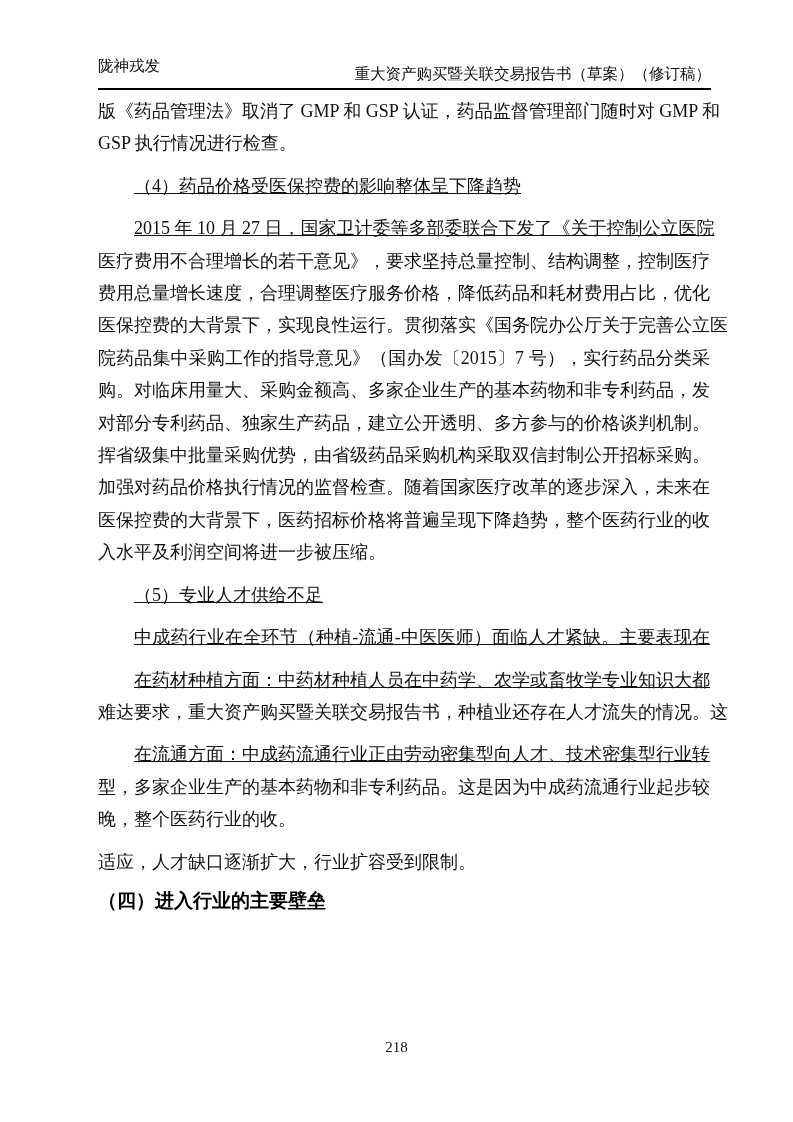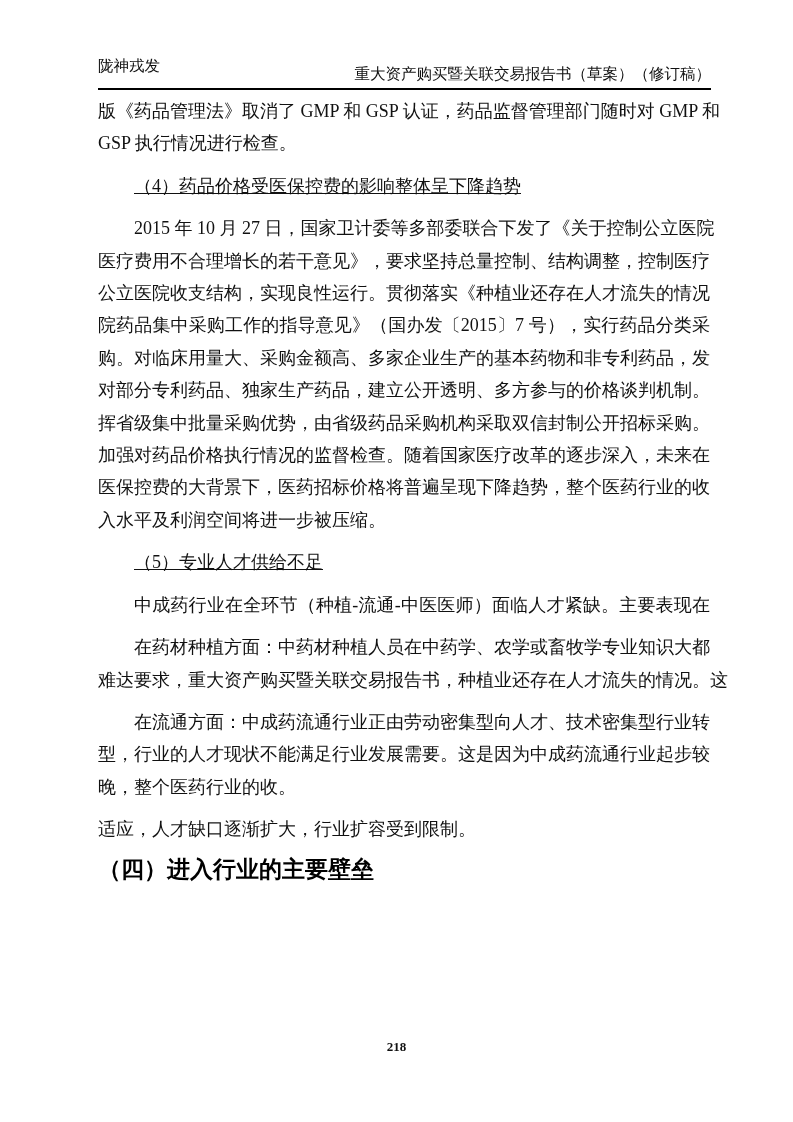--- a/index.html
+++ b/index.html
@@ -34,48 +34,47 @@
     top: 95px;
     font-size: 18px;
     line-height: 32.4px;
   }
   .paragraph { margin: 0 0 10px 0; }
   .line {
     text-align: justify;
     text-align-last: justify;
     white-space: nowrap;
   }
-  .line.indent { text-indent: 2em; }
+  .line.indent { text-indent: 2em; text-decoration: underline; }
   .line.last {
     text-align-last: left;
     white-space: normal;
   }
   .subheading {
     margin: 0 0 10px 0;
     text-indent: 2em;
     text-decoration: underline;
   }
   .section-heading {
     font-family: "Liberation Sans", "DejaVu Sans", sans-serif;
     font-weight: 700;
-    font-size: 23px;
+    font-size: 19px;
     line-height: 34px;
     margin: -4px 0 12px 0;
     color: #000000;
   }
   .footer {
     position: absolute;
     left: 0;
     right: 0;
     top: 1036px;
     text-align: center;
-    font-size: 13px;
+    font-size: 15px;
     line-height: 22px;
     color: #111111;
-    font-weight: bold;
   }
 </style>
 </head>
 <body>
 
 <div class="page">
 
   <div class="header">
     <span class="hleft">陇神戎发</span>
     <span class="hright">重大资产购买暨关联交易报告书（草案）（修订稿）</span>
@@ -83,40 +82,41 @@
 
   <div class="content">
       <div class="paragraph">
         <div class="line">版《药品管理法》取消了 GMP 和 GSP 认证，药品监督管理部门随时对 GMP 和</div>
         <div class="line last">GSP 执行情况进行检查。</div>
       </div>
       <div class="subheading">（4）药品价格受医保控费的影响整体呈下降趋势</div>
       <div class="paragraph">
         <div class="line indent">2015 年 10 月 27 日，国家卫计委等多部委联合下发了《关于控制公立医院</div>
         <div class="line">医疗费用不合理增长的若干意见》，要求坚持总量控制、结构调整，控制医疗</div>
-        <div class="line">公立医院收支结构，实现良性运行。贯彻落实《种植业还存在人才流失的情况</div>
+        <div class="line">费用总量增长速度，合理调整医疗服务价格，降低药品和耗材费用占比，优化</div>
+        <div class="line">医保控费的大背景下，实现良性运行。贯彻落实《国务院办公厅关于完善公立医</div>
         <div class="line">院药品集中采购工作的指导意见》（国办发〔2015〕7 号），实行药品分类采</div>
         <div class="line">购。对临床用量大、采购金额高、多家企业生产的基本药物和非专利药品，发</div>
         <div class="line">对部分专利药品、独家生产药品，建立公开透明、多方参与的价格谈判机制。</div>
         <div class="line">挥省级集中批量采购优势，由省级药品采购机构采取双信封制公开招标采购。</div>
         <div class="line">加强对药品价格执行情况的监督检查。随着国家医疗改革的逐步深入，未来在</div>
         <div class="line">医保控费的大背景下，医药招标价格将普遍呈现下降趋势，整个医药行业的收</div>
         <div class="line last">入水平及利润空间将进一步被压缩。</div>
       </div>
       <div class="subheading">（5）专业人才供给不足</div>
       <div class="paragraph">
         <div class="line indent">中成药行业在全环节（种植-流通-中医医师）面临人才紧缺。主要表现在</div>
       </div>
       <div class="paragraph">
         <div class="line indent">在药材种植方面：中药材种植人员在中药学、农学或畜牧学专业知识大都</div>
         <div class="line">难达要求，重大资产购买暨关联交易报告书，种植业还存在人才流失的情况。这</div>
       </div>
       <div class="paragraph">
         <div class="line indent">在流通方面：中成药流通行业正由劳动密集型向人才、技术密集型行业转</div>
-        <div class="line">型，行业的人才现状不能满足行业发展需要。这是因为中成药流通行业起步较</div>
+        <div class="line">型，多家企业生产的基本药物和非专利药品。这是因为中成药流通行业起步较</div>
         <div class="line last">晚，整个医药行业的收。</div>
       </div>
       <div class="paragraph">
         <div class="line last">适应，人才缺口逐渐扩大，行业扩容受到限制。</div>
       </div>
       <div class="section-heading">（四）进入行业的主要壁垒</div>
     </div>
 
   <div class="footer">
     <span>218</span>

